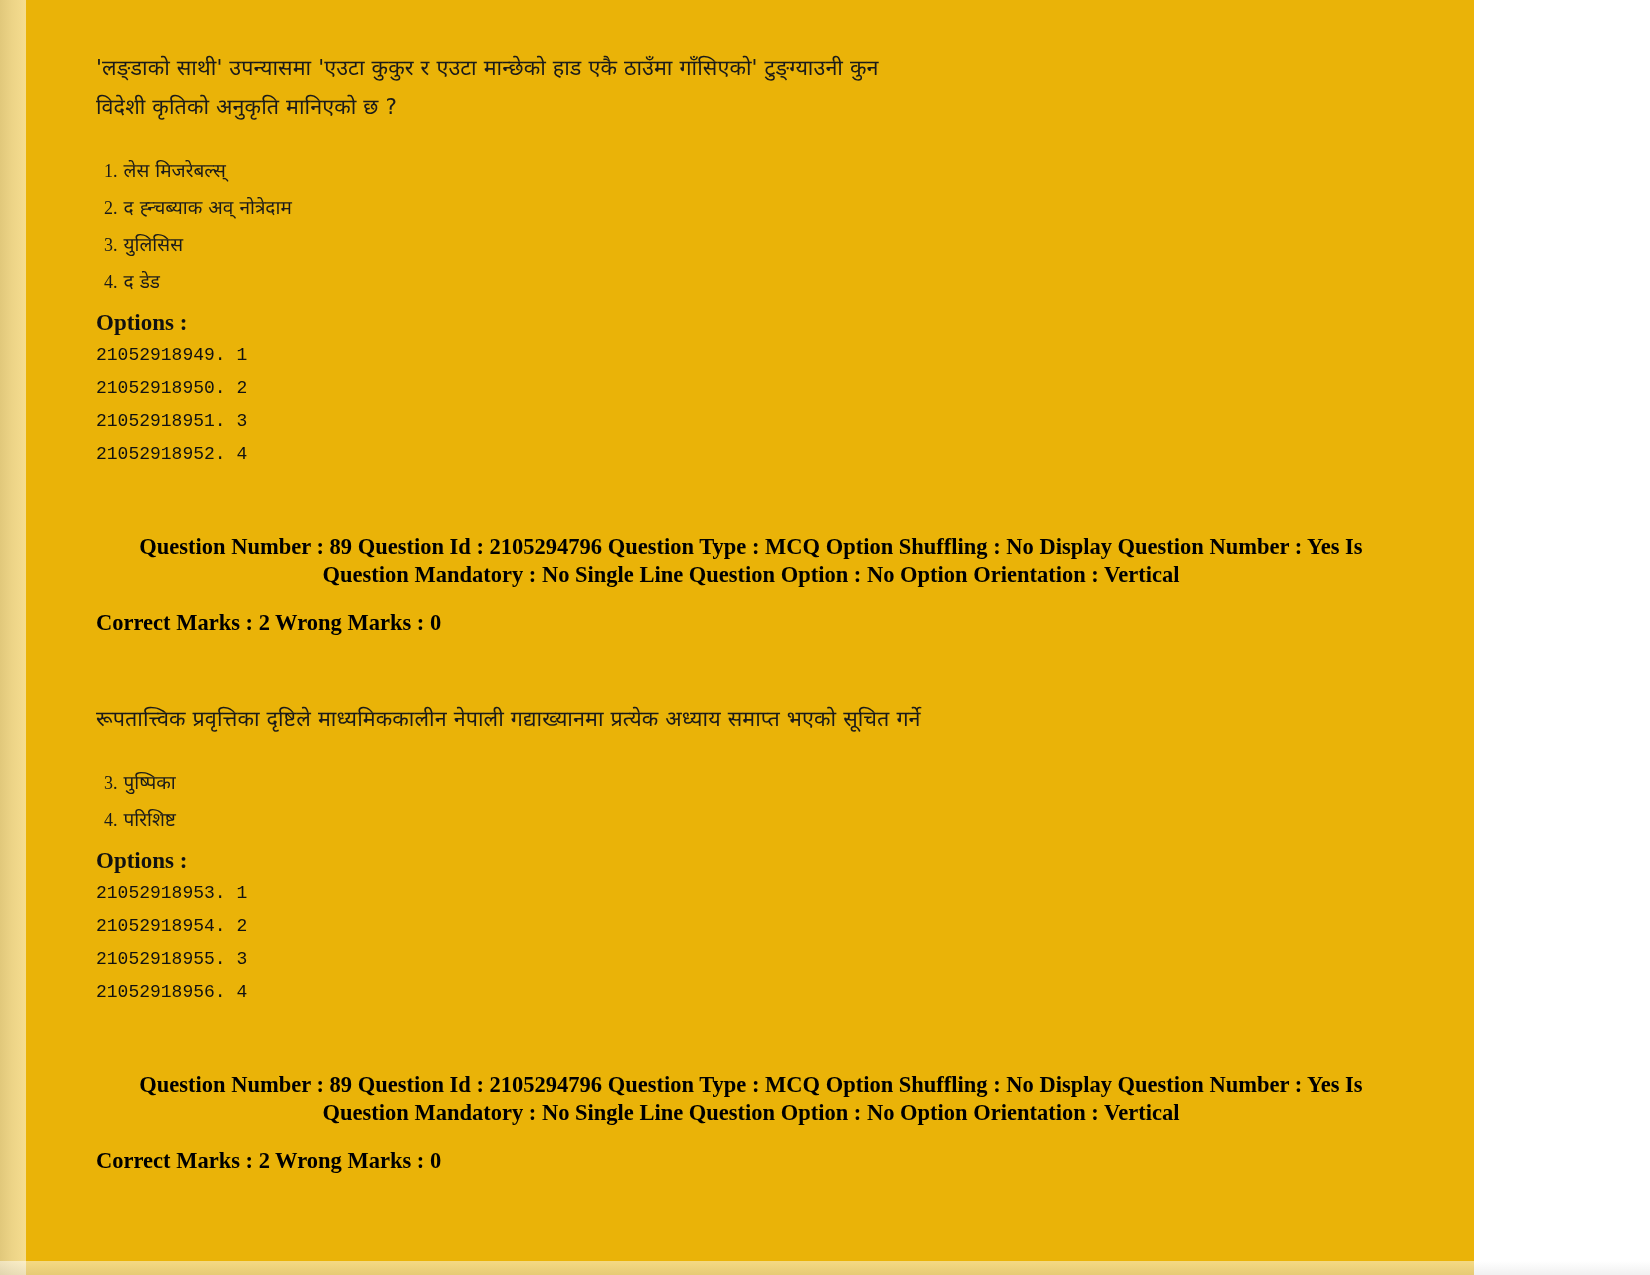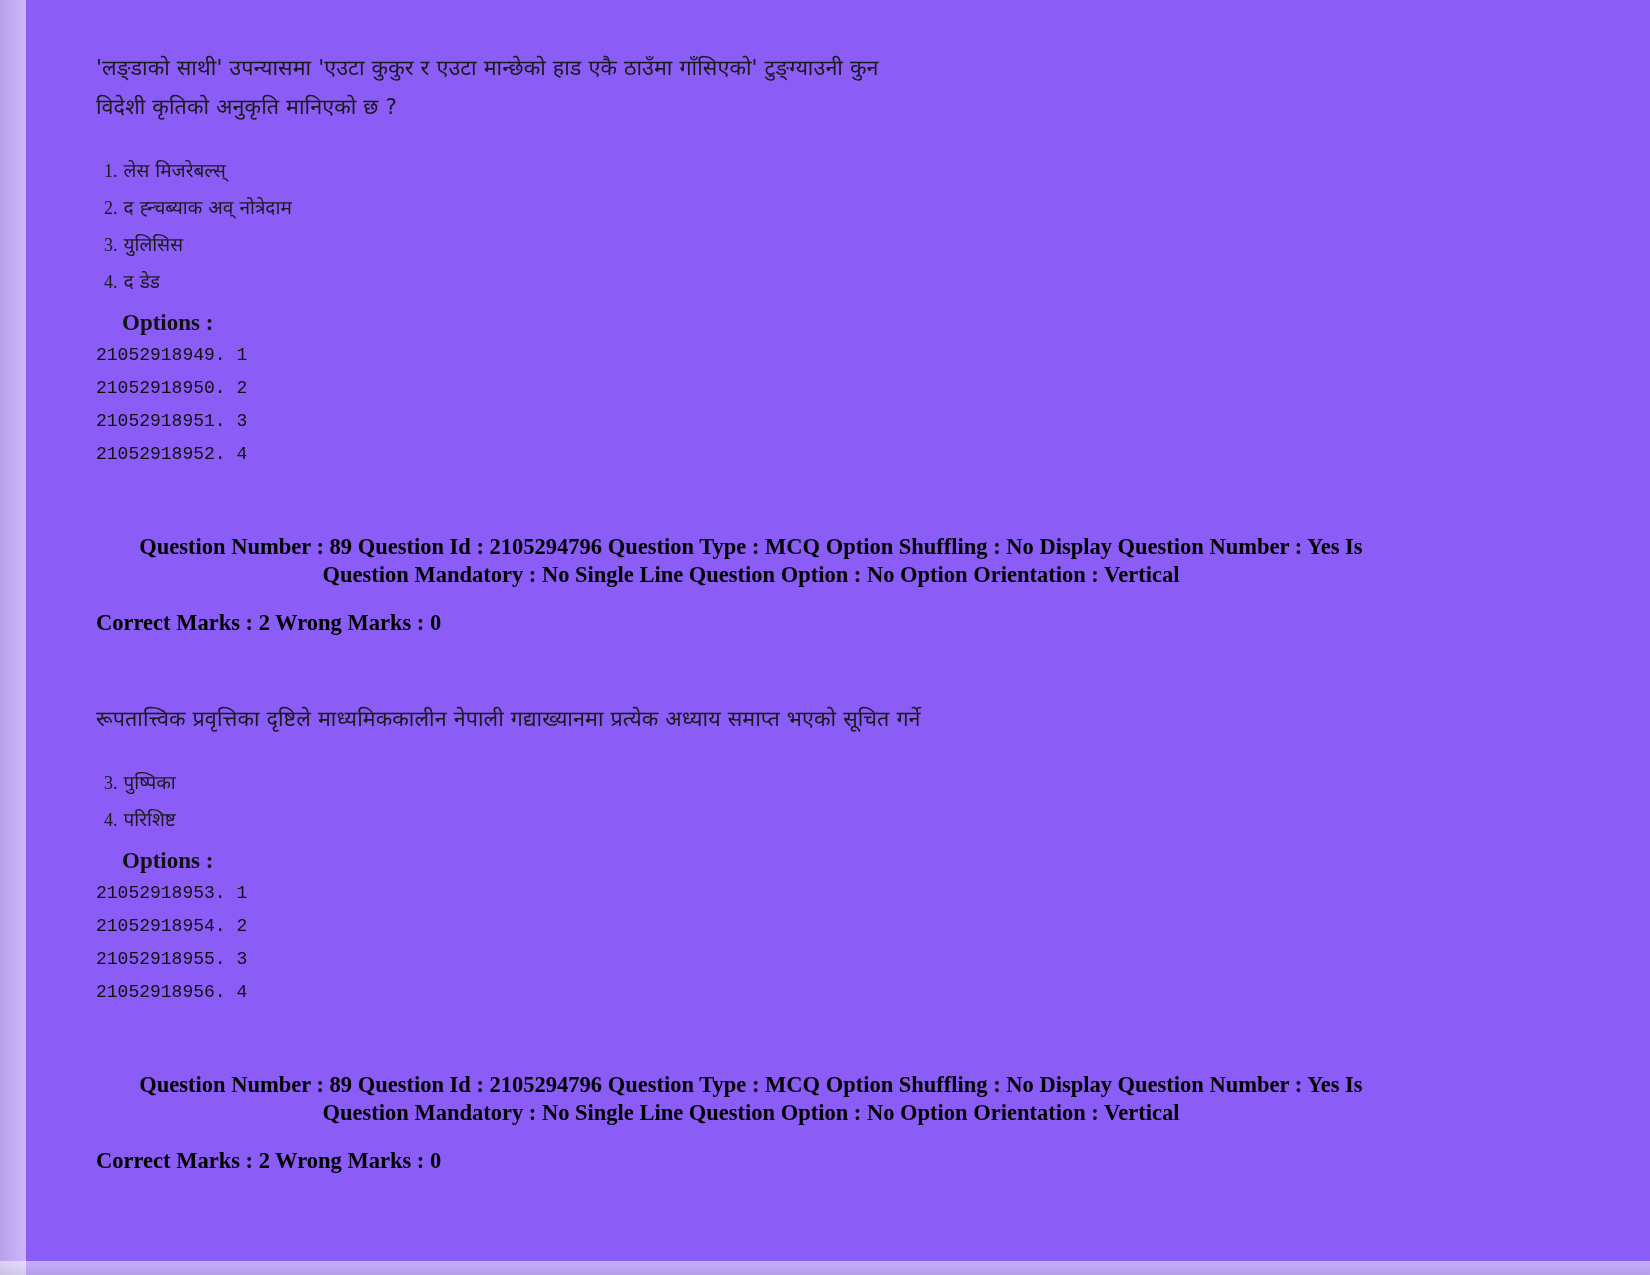--- a/index.html
+++ b/index.html
@@ -11,23 +11,23 @@
     width: 1650px;
     height: 1275px;
     font-family: "Liberation Serif", "DejaVu Serif", serif;
     color: #111111;
     position: relative;
     overflow: hidden;
   }
   .page {
     position: absolute;
     left: 0; top: 0;
-    width: 1650px;
+    width: 1474px;
     height: 1275px;
-    background: #8b5cf6;
+    background: #eab308;
   }
   
   .scan-edge-left {
     position: absolute;
     left: 0; top: 0;
     width: 26px; height: 1275px;
     background: linear-gradient(to right, #d9d9d9 0%, #eeeeee 45%, #ffffff 100%);
     opacity: .55;
   }
   .scan-edge-bottom {
@@ -76,21 +76,20 @@
     font-family: "Liberation Serif", serif;
     font-size: 18px;
   }
 
   .options-label {
     font-family: "Liberation Serif", serif;
     font-weight: bold;
     font-size: 23px;
     line-height: 33px;
     margin-top: 6px;
-    margin-left: 26px;
   }
   .opt-ids { margin: 0; padding: 0; list-style: none; }
   .opt-ids li {
     font-family: Liberation Mono, monospace;
     font-size: 18px;
     line-height: 33px;
     color: #111;
     white-space: nowrap;
   }
 

